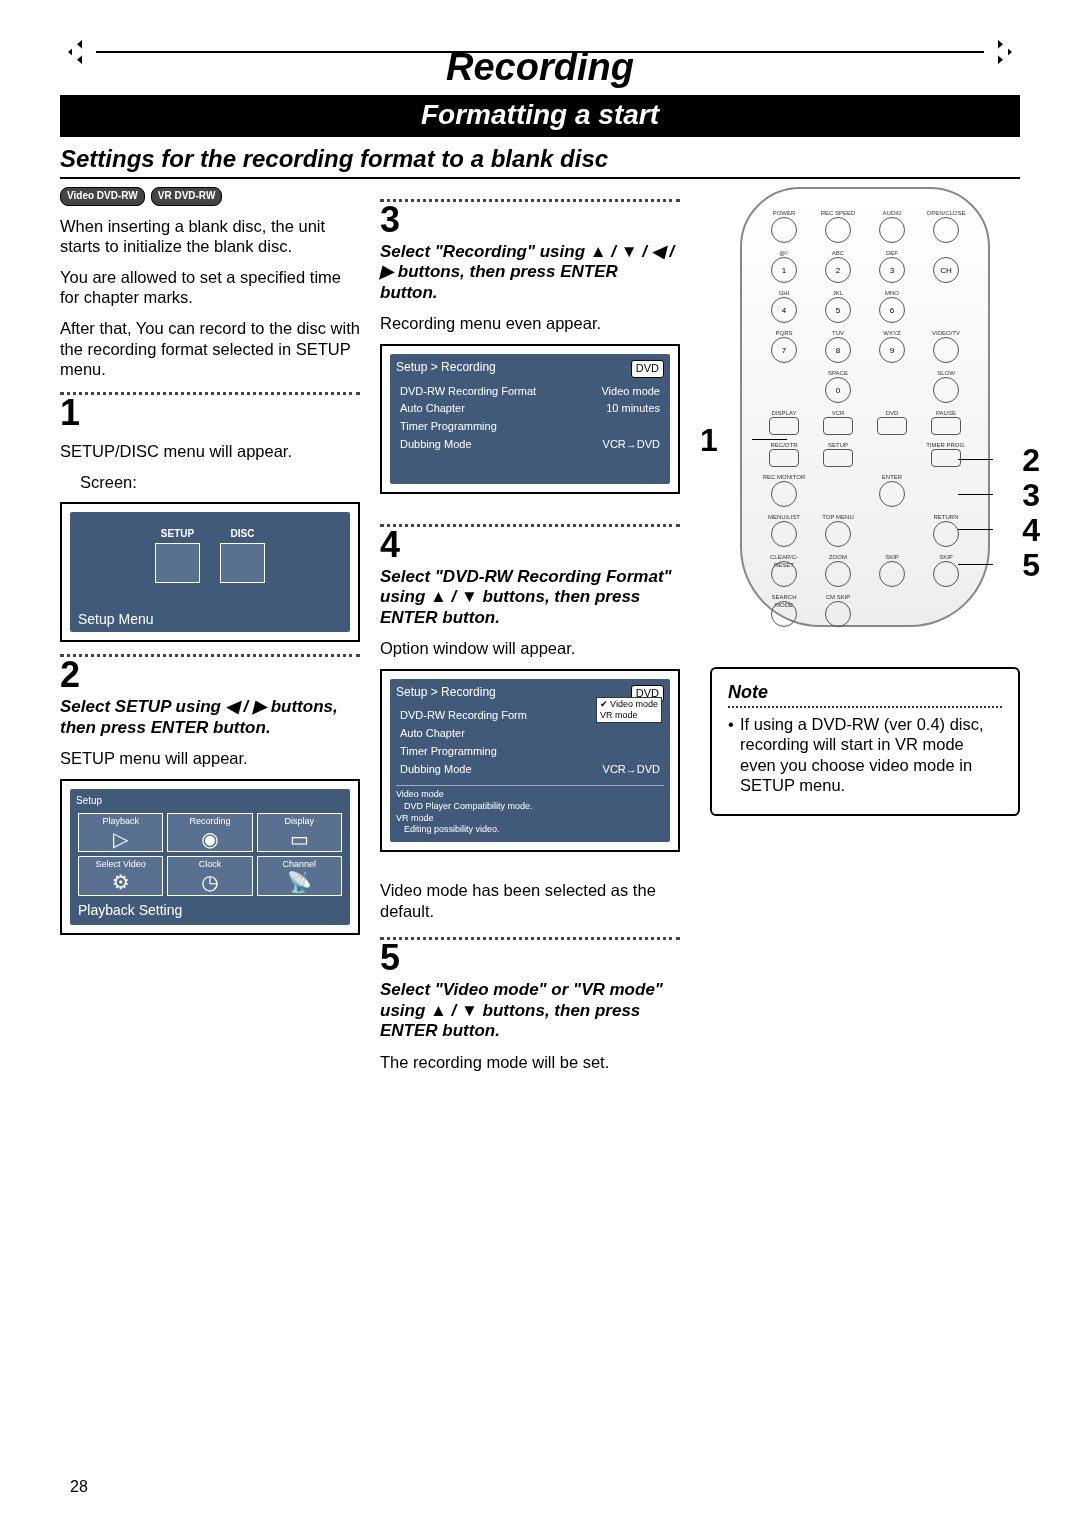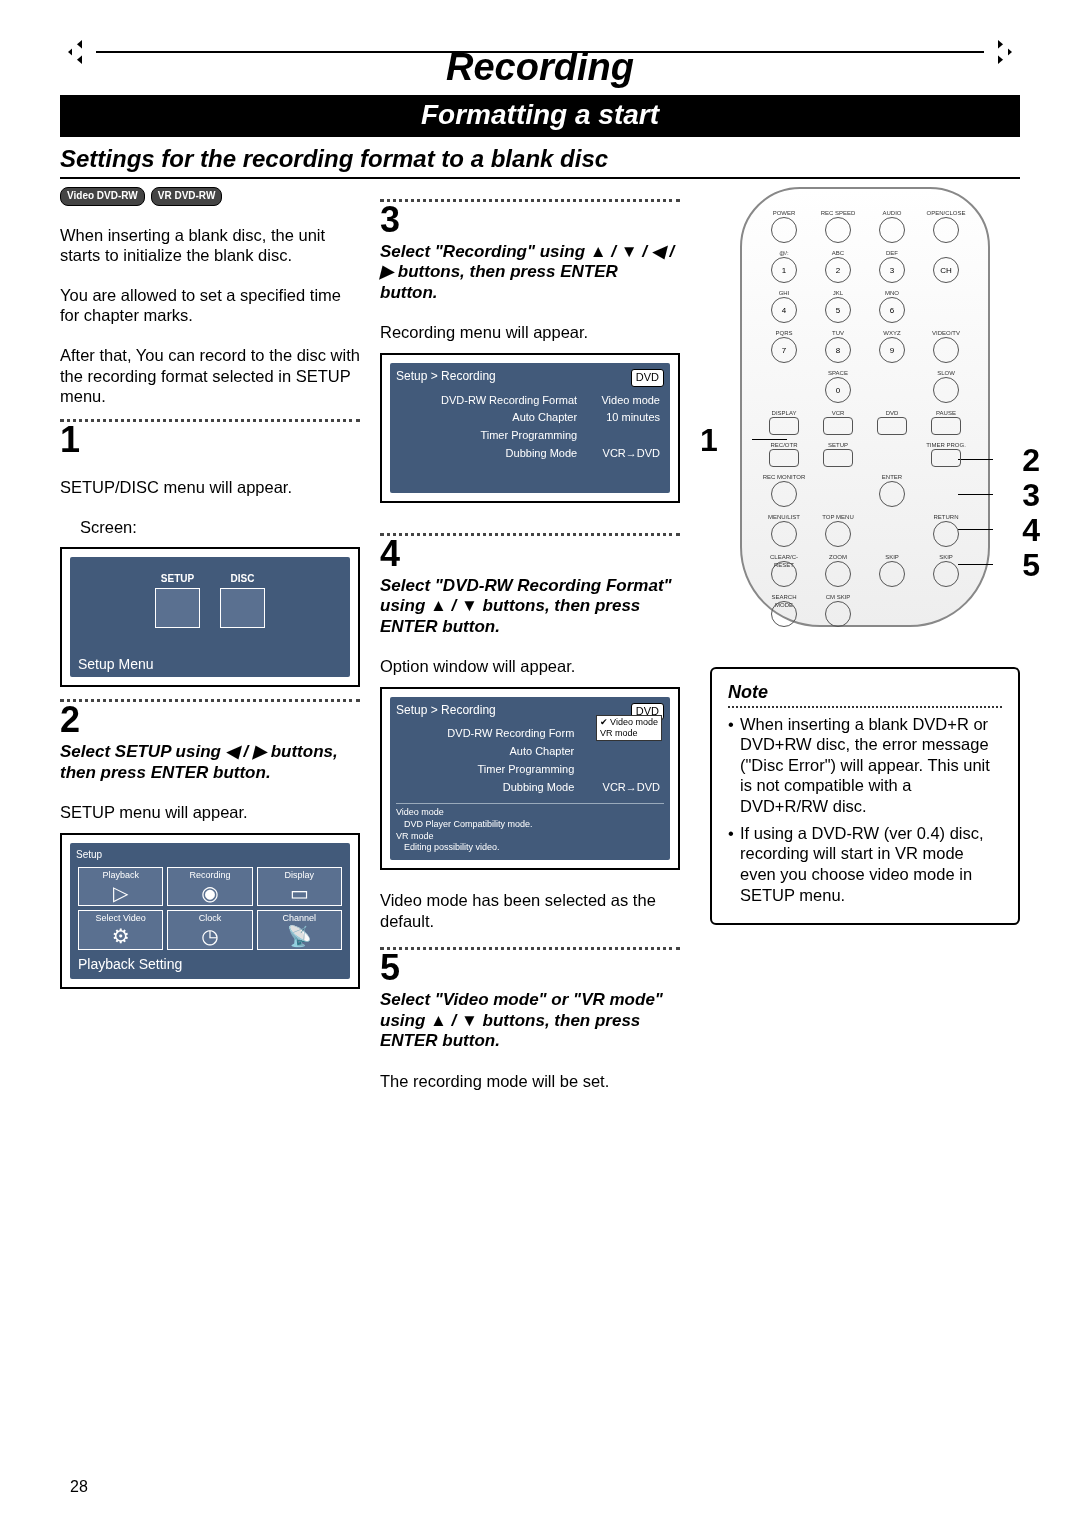--- a/index.html
+++ b/index.html
@@ -7,25 +7,25 @@
   .main-title { text-align: center; font-size: 38px; font-weight: bold; font-style: italic; padding: 4px 0 6px 0; }
   .title-band { background: #000; color: #fff; font-size: 28px; font-style: italic; font-weight: bold; text-align: center; padding: 4px 0 6px 0; }
   .sub-title { font-size: 24px; font-weight: bold; font-style: italic; padding: 8px 0 4px 0; border-bottom: 2px solid #000; margin-bottom: 8px; }
   .content { display: flex; gap: 20px; }
   .col { width: 300px; font-size: 16.5px; line-height: 1.25; }
   .badges { display:flex; gap:6px; margin-bottom:6px;}
   .badge { background:#444; color:#fff; font-size:10px; padding:2px 6px; border-radius:8px; border:1px solid #000; font-weight:bold;}
   .dotted { border-top: 3px dotted #444; margin: 12px 0 0 0; }
   .step-num { font-size: 36px; font-weight: bold; margin: 0 0 4px 0; line-height:1;}
   .bold-it { font-weight: bold; font-style: italic; font-size: 17px; line-height:1.2;}
-  .para { font-size: 16.5px; line-height:1.25; margin-top:19px;}
+  .para { font-size: 16.5px; line-height:1.25; margin-top:10px;}
   .screen-box { border: 2px solid #000; margin-top: 10px; padding: 8px; background:#fff;}
   .screen-inner { background:#425a7a; color:#fff; font-size:12px; padding:6px; border-radius:2px;}
   .menu-tbl { width:100%; font-size:11px; color:#fff;}
-  .menu-tbl td { padding:1px 2px;text-align:right;}
+  .menu-tbl td { padding:1px 2px;}
   .menu-tbl .val { text-align:right;}
   .remote-col { width:320px; position:relative; padding-left:10px;}
   .remote { width: 250px; height: 440px; border: 2px solid #888; border-radius: 60px 60px 80px 80px; background: linear-gradient(#fff,#eee); margin-left: 30px; position: relative; }
   .rbtns { position:absolute; top:20px; left:20px; right:20px; display:grid; grid-template-columns: repeat(4, 1fr); gap:6px 10px;}
   .rbtn { width:26px; height:26px; border:1.5px solid #555; border-radius:50%; margin:auto; }
   .rbtn.sq { border-radius:4px; width:30px; height:18px;}
   .rlabel { font-size:6px; text-align:center; color:#333; height:8px; line-height:8px;}
   .side-num { position:absolute; font-size:32px; font-weight:bold;}
   .side-num.n1 { top: 235px; left: -10px;}
   .side-num.n2 { top: 255px; right: -20px;}
@@ -125,21 +125,21 @@
         </div>
         <div class="footer-caption">Playback Setting</div>
       </div>
     </div>
   </div>
 
   <div class="col">
     <div class="dotted"></div>
     <div class="step-num">3</div>
     <div class="bold-it">Select "Recording" using ▲ / ▼ / ◀ / ▶ buttons, then press ENTER button.</div>
-    <p class="para">Recording menu will appear.</p>
+    <p class="para">Recording menu even appear.</p>
     <div class="screen-box">
       <div class="screen-inner" style="height:130px;">
         <div style="display:flex;justify-content:space-between;">
           <span>Setup &gt; Recording</span>
           <span class="dvd-badge">DVD</span>
         </div>
         <table class="menu-tbl" style="margin-top:4px;">
           <tbody>
               <tr>
                 <td>DVD-RW Recording Format</td>
@@ -197,21 +197,21 @@
           <div>   VR mode</div>
         </div>
         <div style="border-top:1px solid #9ab; margin-top:6px; padding-top:3px; font-size:9px; line-height:1.3;">
           <div>Video mode</div>
           <div style="padding-left:8px;">  DVD Player Compatibility mode.</div>
           <div>VR mode</div>
           <div style="padding-left:8px;">  Editing possibility video.</div>
         </div>
       </div>
     </div>
-    <p class="para" style="margin-top:20px;">Video mode has been selected as the default.</p>
+    <p class="para" style="margin-top:28px;">Video mode has been selected as the default.</p>
 
     <div class="dotted" style="margin-top:16px;"></div>
     <div class="step-num">5</div>
     <div class="bold-it">Select "Video mode" or "VR mode" using ▲ / ▼ buttons, then press ENTER button.</div>
     <p class="para">The recording mode will be set.</p>
   </div>
 
   <div class="remote-col">
     <div style="position:relative;">
       <div class="side-num n1">1</div>
@@ -376,20 +376,19 @@
             <div style="text-align: center;"></div>
             <div style="text-align: center;"></div>
           </div>
       </div>
     </div>
 
     <div class="note-box">
       <div class="note-title">Note</div>
       <div class="note-dots"></div>
       <ul>
-        <li>When inserting a blank DVD+R or DVD+RW disc, the error message ("Disc Error") will appear. This unit is not compatible with a DVD+R/RW disc.</li>
         <li>If using a DVD-RW (ver 0.4) disc, recording will start in VR mode even you choose video mode in SETUP menu.</li>
       </ul>
     </div>
   </div>
 </div>
 
 <div class="page-num">28</div>
 
 </body></html>

